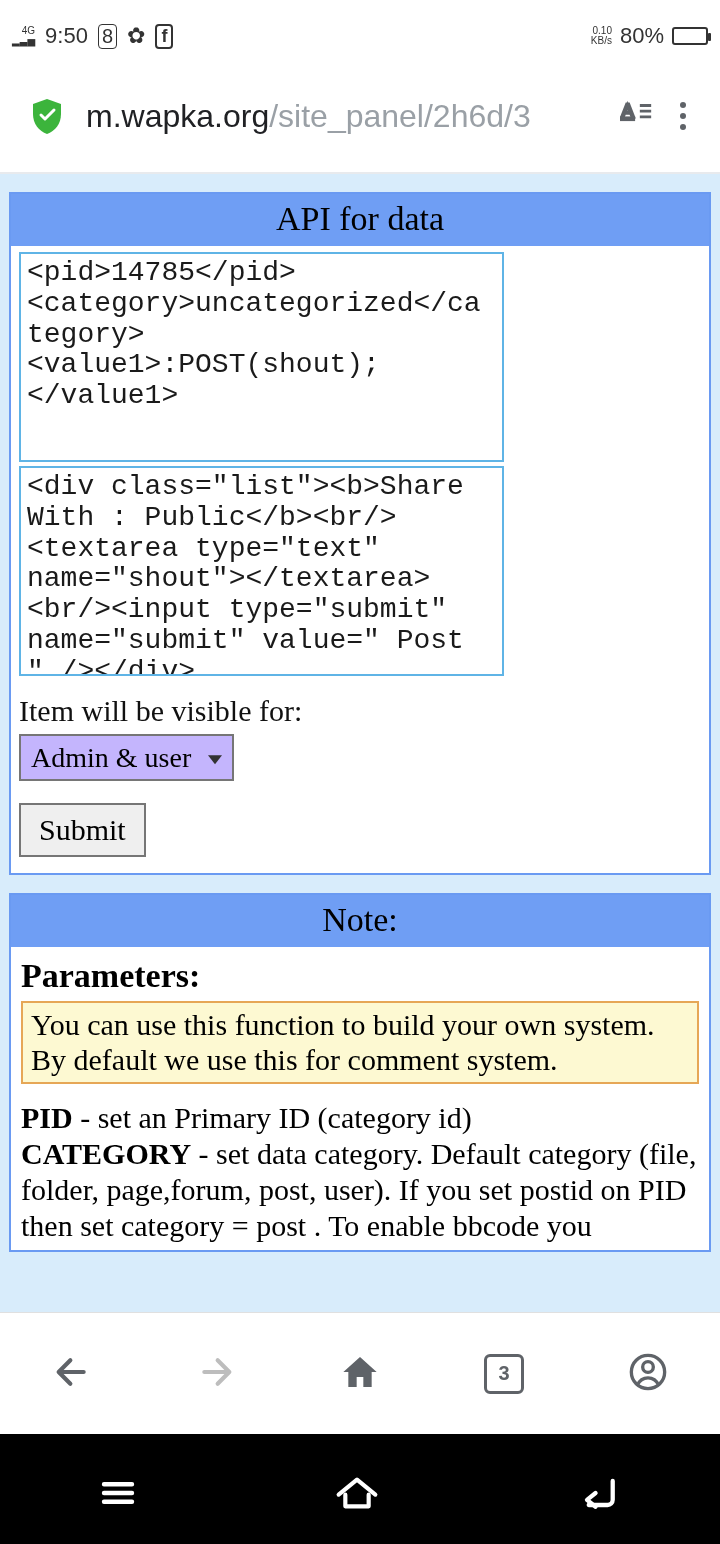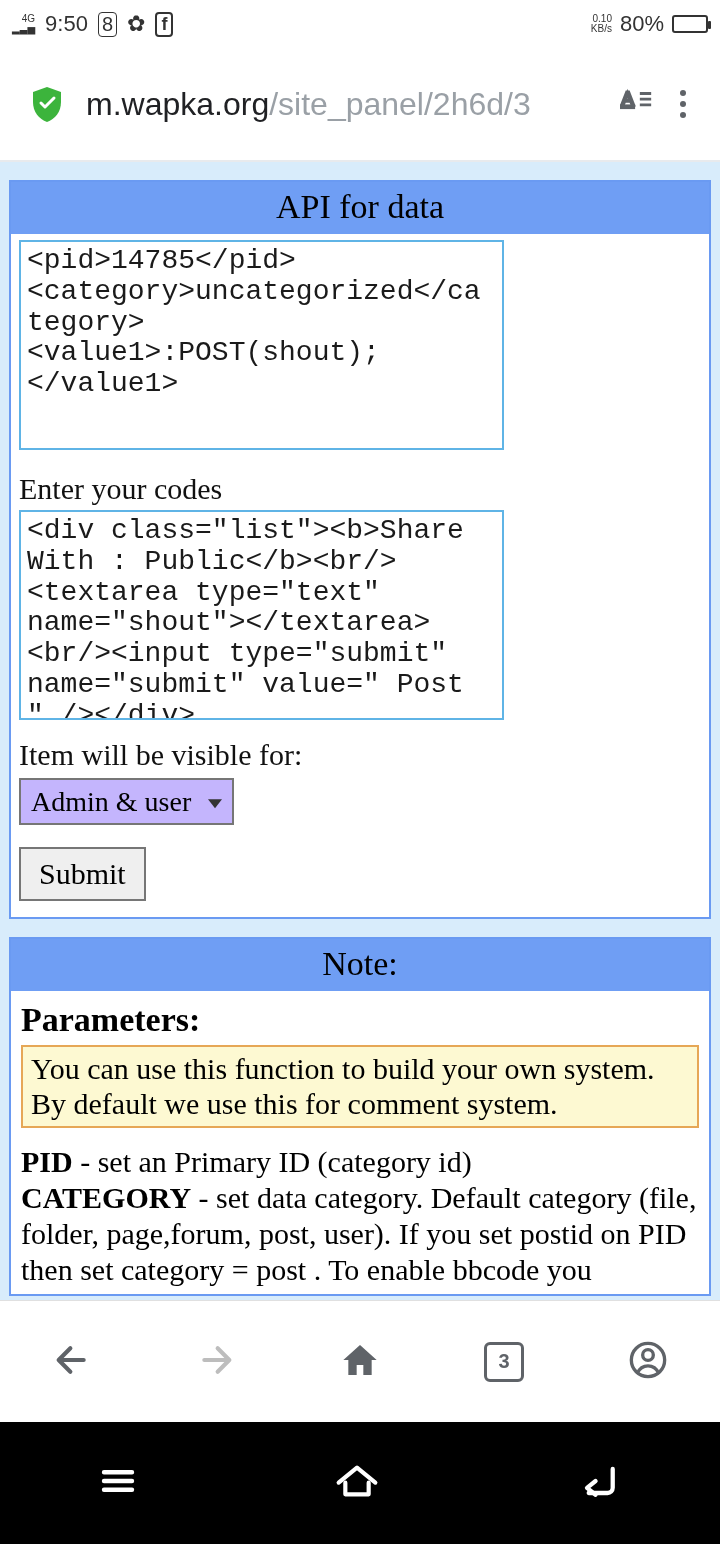--- a/index.html
+++ b/index.html
@@ -13,20 +13,21 @@
   }
   .status-bar {
     height: 48px;
     background: #fff;
     display: flex;
     align-items: center;
     padding: 0 12px;
     font-family: Arial, sans-serif;
     font-size: 22px;
     color: #333;
+    margin-top: 12px;
   }
   .status-left { display: flex; align-items: center; gap: 10px; }
   .status-right { margin-left: auto; display: flex; align-items: center; gap: 8px; }
   .signal-icon { font-size: 16px; line-height: 1; }
   .tiny-stack { display:flex; flex-direction:column; line-height:1; font-size:10px; text-align:right; }
   .battery-shell {
     width: 36px; height: 18px; border: 2px solid #333; border-radius: 3px;
     position: relative; display:inline-block;
   }
   .battery-shell::after { content:""; position:absolute; right:-5px; top:4px; width:3px; height:8px; background:#333; border-radius:1px;}
@@ -206,21 +207,20 @@
 
 <div class="page-body">
 
   <div class="panel">
     <div class="panel-head">API for data</div>
     <div class="panel-body">
       <textarea class="codebox cfg" style="">&lt;pid&gt;14785&lt;/pid&gt;
 &lt;category&gt;uncategorized&lt;/category&gt;
 &lt;value1&gt;:POST(shout);&lt;/value1&gt;</textarea>
 
-      <div class="lbl" style="margin-top:18px;">Enter your codes</div>
       <textarea class="codebox codes" style="">&lt;div class="list"&gt;&lt;b&gt;Share With : Public&lt;/b&gt;&lt;br/&gt;&lt;textarea type="text" name="shout"&gt;&lt;/textarea&gt;&lt;br/&gt;&lt;input type="submit" name="submit" value=" Post " /&gt;&lt;/div&gt;</textarea>
 
       <div class="lbl" style="margin-top:14px;">Item will be visible for:</div>
       <div class="sel-wrap">
         <select class="sel">
           <option>Admin &amp; user</option>
         </select>
       </div>
       <br>
       <button class="btn">Submit</button>

